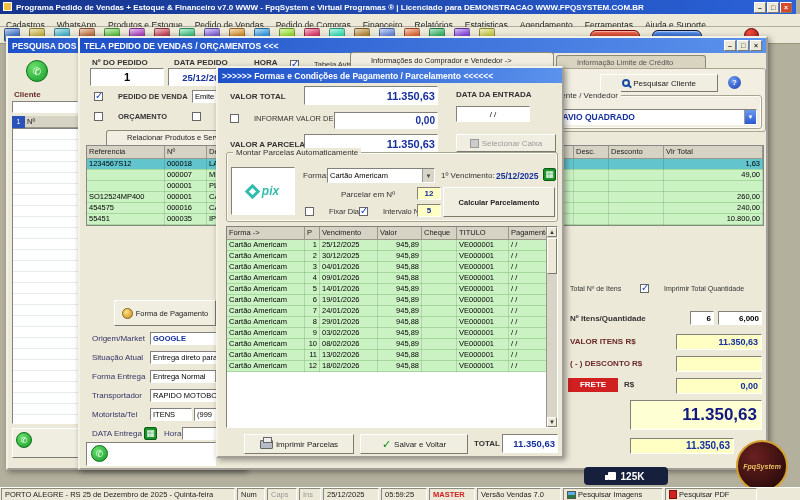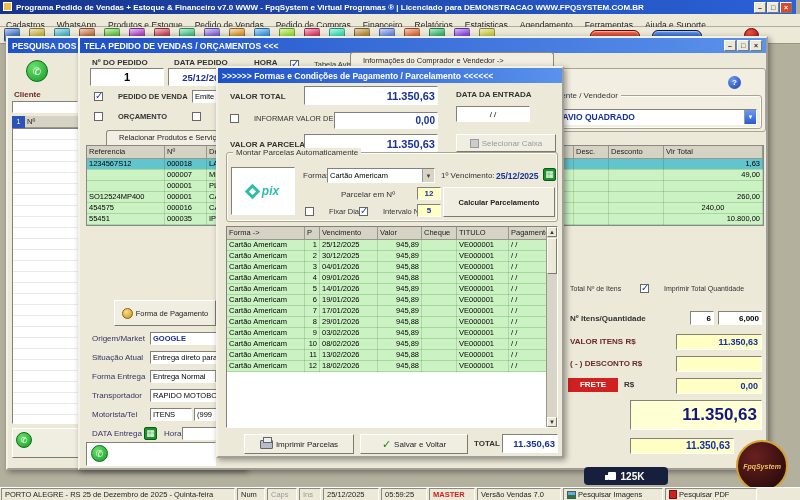--- a/index.html
+++ b/index.html
@@ -56,21 +56,21 @@
 .pixd::after{content:"";position:absolute;inset:3px;background:#fff}
 .wa{border-radius:50%;background:radial-gradient(circle at 35% 30%,#6ae06a,#159c2a);border:1px solid #0c6c18;color:#fff;display:flex;align-items:center;justify-content:center;font-size:10px}
 .helpc{border-radius:50%;background:radial-gradient(circle at 35% 30%,#6a9af0,#1a3ab0);color:#fff;font-size:8px;font-weight:bold;display:flex;align-items:center;justify-content:center}
 .seg{border:1px solid;border-color:#8a8a7c #fff #fff #8a8a7c;height:13px;line-height:11px;font-size:7.5px;padding:0 3px;color:#222;white-space:nowrap;overflow:hidden;background:#ece9d8;display:flex;align-items:center;gap:2px;flex:none}
 .redpill{border-radius:7px;background:linear-gradient(#f07050,#b01808);border:1px solid #700;box-shadow:inset 0 1px 1px rgba(255,255,255,.5)}
 .bluepill{border-radius:7px;background:linear-gradient(#5a9af0,#1838a8);border:1px solid #113;box-shadow:inset 0 1px 1px rgba(255,255,255,.5)}
 .redcirc{border-radius:50%;background:radial-gradient(circle at 35% 30%,#f05040,#a01010);border:1px solid #600}
 .vscroll{position:absolute;right:0;top:0;width:11px;height:100%;background:#d8d4c8;border-left:1px solid #989888}
 .sarr{height:10px;background:#ece9d8;border:1px solid;border-color:#fff #7c7a6e #7c7a6e #fff;font-size:6px;text-align:center;line-height:8px;color:#333}
 .sthumb{position:absolute;top:11px;left:0;right:0;height:36px;background:#ece9d8;border:1px solid;border-color:#fff #7c7a6e #7c7a6e #fff}
-.tab{position:absolute;border:1px solid #8a8878;border-bottom:none;border-radius:3px 3px 0 0;font-size:7.5px;padding:0 12px;white-space:nowrap;overflow:hidden;color:#222}
+.tab{position:absolute;border:1px solid #8a8878;border-bottom:none;border-radius:3px 3px 0 0;font-size:7.5px;padding:0 20px;white-space:nowrap;overflow:hidden;color:#222}
 .tab.active{background:#f2efe2;line-height:16px;z-index:2}
 .tab.inactive{background:#d9d4c0;line-height:13px;color:#555}
 .ic-img{width:9px;height:8px;background:linear-gradient(#58b0e8 55%,#2a7838 55%);border:1px solid #555;flex:none}
 .ic-pdf{width:8px;height:9px;background:#d02020;border:1px solid #801010;flex:none}
 .thumbup{width:8px;height:8px;background:#fff;border-radius:1px;position:relative;flex:none}
 .thumbup::before{content:"";position:absolute;left:-3px;top:3px;width:3px;height:5px;background:#fff}
 </style>
 </head>
 <body>
 
@@ -143,22 +143,27 @@
   <div class="abs lbl bold" style="left:94px;top:20px">DATA PEDIDO</div>
   <div class="abs field navy bold" style="left:88px;top:30px;width:76px;height:18px;font-size:9.5px;justify-content:center">25/12/2025</div>
   <div class="abs lbl bold" style="left:174px;top:20px">HORA</div>
   <div class="abs field" style="left:168px;top:30px;width:42px;height:18px"></div>
   <div class="abs chk" style="left:210px;top:22px">
     <span class="cb on"></span>
     <span class="lbl" style="font-size:7.5px">Tabela Avista</span>
   </div>
 
   <div class="tab active" style="left:270px;top:14px;width:204px;height:17px">Informações do Comprador e Vendedor -&gt;</div>
+  <div class="tab inactive" style="left:476px;top:17px;width:150px;height:14px">Informação Limite de Crédito</div>
   <div class="abs" style="left:268px;top:30px;width:418px;height:64px;border:1px solid #a8a494;border-radius:0 3px 3px 3px;background:#f2efe2"></div>
 
+  <div class="abs btn" style="left:520px;top:36px;width:118px;height:18px">
+    <span class="mag"></span>
+    <span>Pesquisar Cliente</span>
+  </div>
   <div class="abs helpc" style="left:648px;top:38px;width:13px;height:13px">?</div>
 
   <div class="abs group" style="left:462px;top:57px;width:220px;height:34px">
     <span class="gcap" style="background:#f2efe2">Cliente / Vendedor</span>
     <div class="combo abs" style="left:6px;top:13px;width:208px;height:16px">
       <span class="txt navy bold" style="font-size:8.5px">FLAVIO QUADRADO</span>
       <span class="arr blue">▼</span>
     </div>
   </div>
 
@@ -224,21 +229,21 @@
         <span class="gc" style="width:35px;text-align:right"></span>
         <span class="gc" style="width:55px;text-align:right"></span>
         <span class="gc" style="width:99px;text-align:right">260,00</span>
       </div>
         <div class="orow">
         <span class="gc" style="width:78px">454575</span>
         <span class="gc" style="width:42px">000016</span>
         <span class="gc" style="width:367px">CADEIRA G</span>
         <span class="gc" style="width:35px;text-align:right"></span>
         <span class="gc" style="width:55px;text-align:right"></span>
-        <span class="gc" style="width:99px;text-align:center">240,00</span>
+        <span class="gc" style="width:99px;text-align:right">240,00</span>
       </div>
         <div class="orow">
         <span class="gc" style="width:78px">55451</span>
         <span class="gc" style="width:42px">000035</span>
         <span class="gc" style="width:367px">IPHONE 17</span>
         <span class="gc" style="width:35px;text-align:right"></span>
         <span class="gc" style="width:55px;text-align:right"></span>
         <span class="gc" style="width:99px;text-align:right">10.800,00</span>
       </div>
       </div>
@@ -409,21 +414,21 @@
         <span class="gc" style="width:15px;text-align:right">6</span>
         <span class="gc" style="width:58px">19/01/2026</span>
         <span class="gc" style="width:44px;text-align:right">945,89</span>
         <span class="gc" style="width:35px"></span>
         <span class="gc" style="width:52px">VE000001</span>
         <span class="gc" style="width:37px;border-right:none">/  /</span>
       </div>
         <div class="prow">
         <span class="gc" style="width:78px">Cartão Americam</span>
         <span class="gc" style="width:15px;text-align:right">7</span>
-        <span class="gc" style="width:58px">17/01/2026</span>
+        <span class="gc" style="width:58px">24/01/2026</span>
         <span class="gc" style="width:44px;text-align:right">945,89</span>
         <span class="gc" style="width:35px"></span>
         <span class="gc" style="width:52px">VE000001</span>
         <span class="gc" style="width:37px;border-right:none">/  /</span>
       </div>
         <div class="prow">
         <span class="gc" style="width:78px">Cartão Americam</span>
         <span class="gc" style="width:15px;text-align:right">8</span>
         <span class="gc" style="width:58px">29/01/2026</span>
         <span class="gc" style="width:44px;text-align:right">945,88</span>

